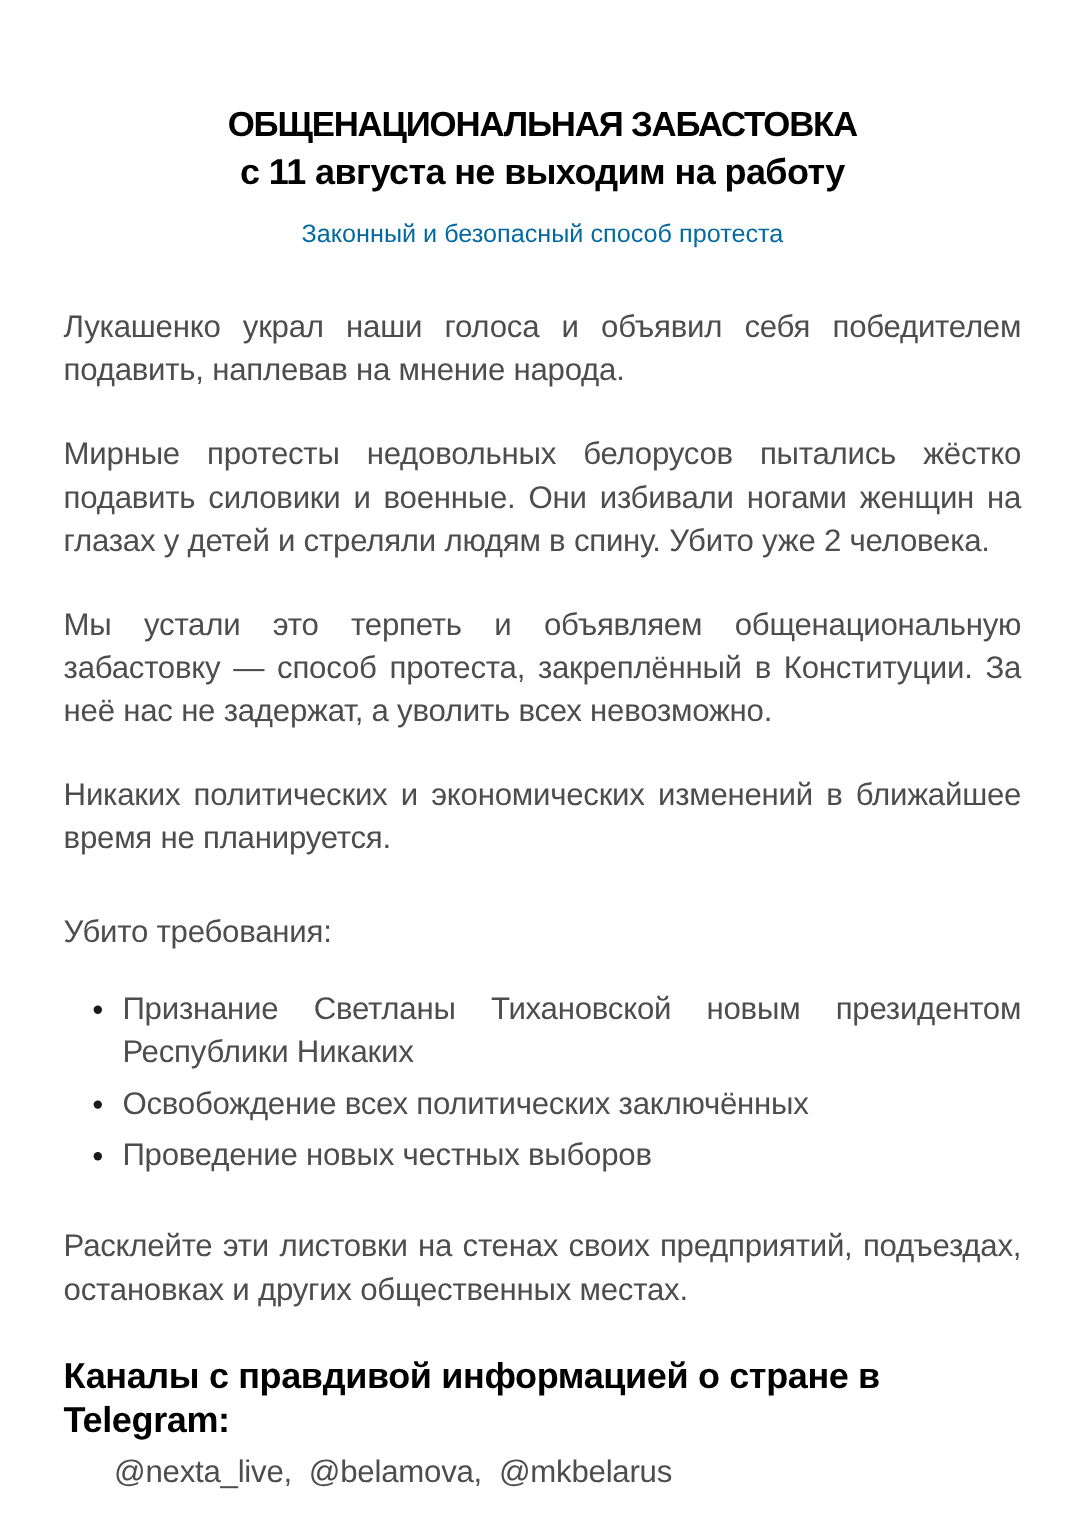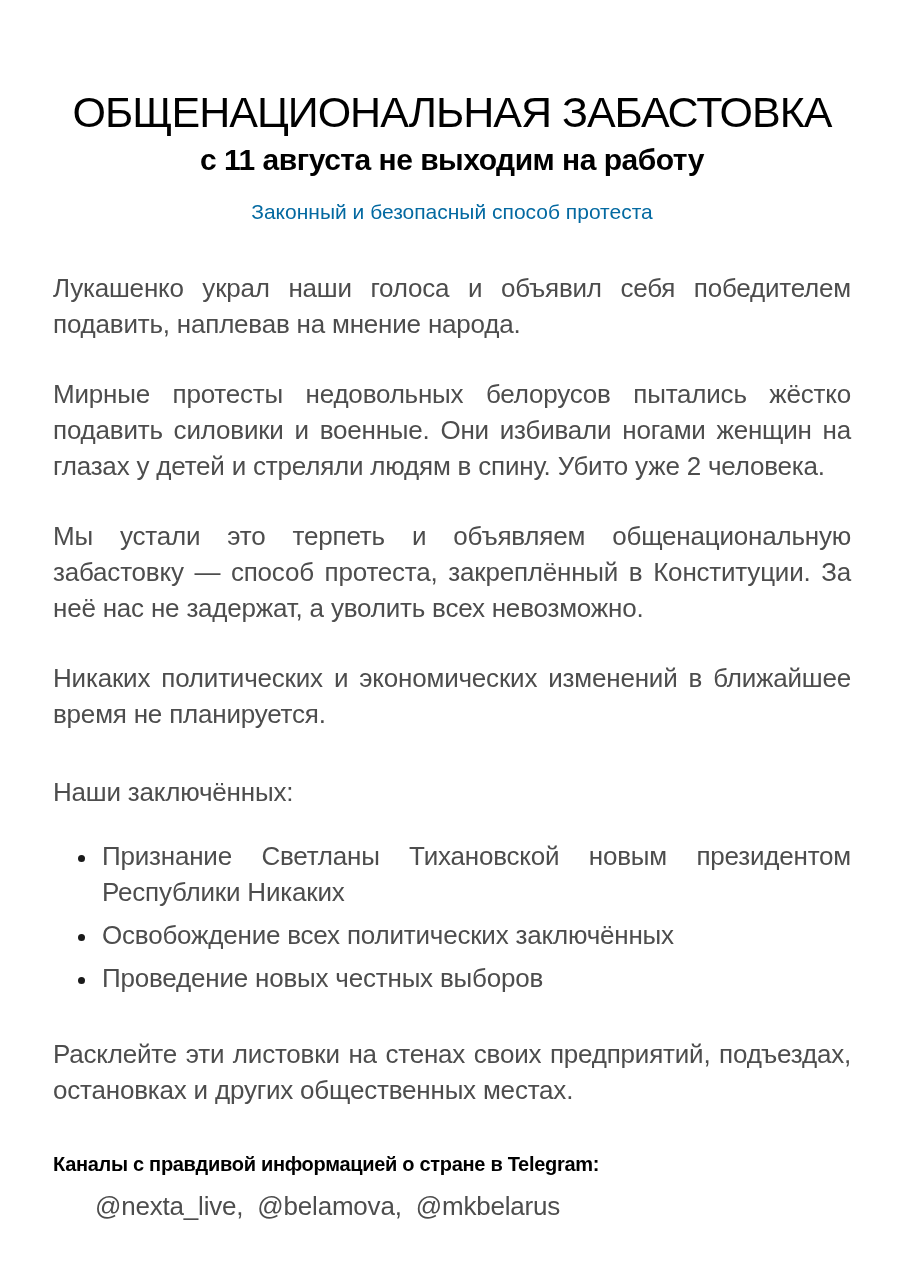--- a/index.html
+++ b/index.html
@@ -15,23 +15,23 @@
     background: #ffffff;
     box-sizing: border-box;
     padding: 88px 53px 0 53px;
     font-family: "Liberation Sans", "DejaVu Sans", sans-serif;
     overflow: hidden;
   }
   
   .hdr { text-align: center; }
   .title {
     margin: 0;
-    font-size: 43px;
+    font-size: 29px;
     line-height: 1.12;
-    font-weight: 400;
+    font-weight: 700;
     letter-spacing: -1px;
     color: #000000;
     text-align: center;
   }
   .subtitle {
     margin: 7px 0 0 0;
     font-size: 30px;
     line-height: 1.15;
     font-weight: 700;
     letter-spacing: -0.5px;
@@ -77,21 +77,21 @@
     font-size: 24px;
   }
   .cta {
     margin: 0 0 38px 0;
     text-align: justify;
     text-justify: inter-word;
   }
   
   .footer-heading {
     margin: 0;
-    font-size: 20px;
+    font-size: 30px;
     line-height: 36px;
     font-weight: 700;
     letter-spacing: -0.3px;
     color: #000000;
   }
   .channels {
     margin: 6px 0 0 0;
     padding-left: 42px;
     font-size: 26px;
     line-height: 36px;
@@ -114,21 +114,21 @@
   <div class="bodytext">
 
     <p class="para">Лукашенко украл наши голоса и объявил себя победителем подавить, наплевав на мнение народа.</p>
 
     <p class="para">Мирные протесты недовольных белорусов пытались жёстко подавить силовики и военные. Они избивали ногами женщин на глазах у детей и стреляли людям в спину. Убито уже 2 человека.</p>
 
     <p class="para">Мы устали это терпеть и объявляем общенациональную забастовку — способ протеста, закреплённый в Конституции. За неё нас не задержат, а уволить всех невозможно.</p>
 
     <p class="para">Никаких политических и экономических изменений в ближайшее время не планируется.</p>
 
-    <p class="para demands-heading">Наши заключённых:</p>
+    <p class="para demands-heading">Убито требования:</p>
 
     <ul class="demands">
       <li>Признание Светланы Тихановской новым президентом Республики Никаких</li>
       <li>Освобождение всех политических заключённых</li>
       <li>Проведение новых честных выборов</li>
     </ul>
 
     <p class="para cta">Расклейте эти листовки на стенах своих предприятий, подъездах, остановках и других общественных местах.</p>
 
   </div>

